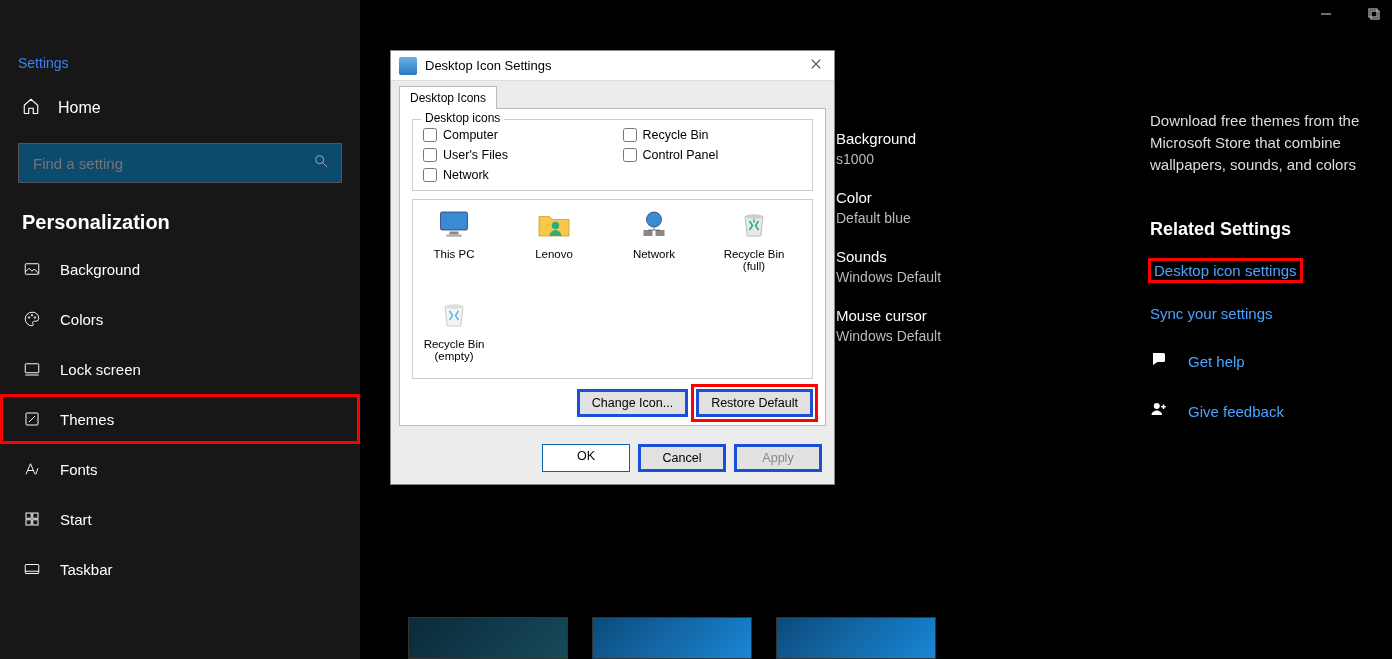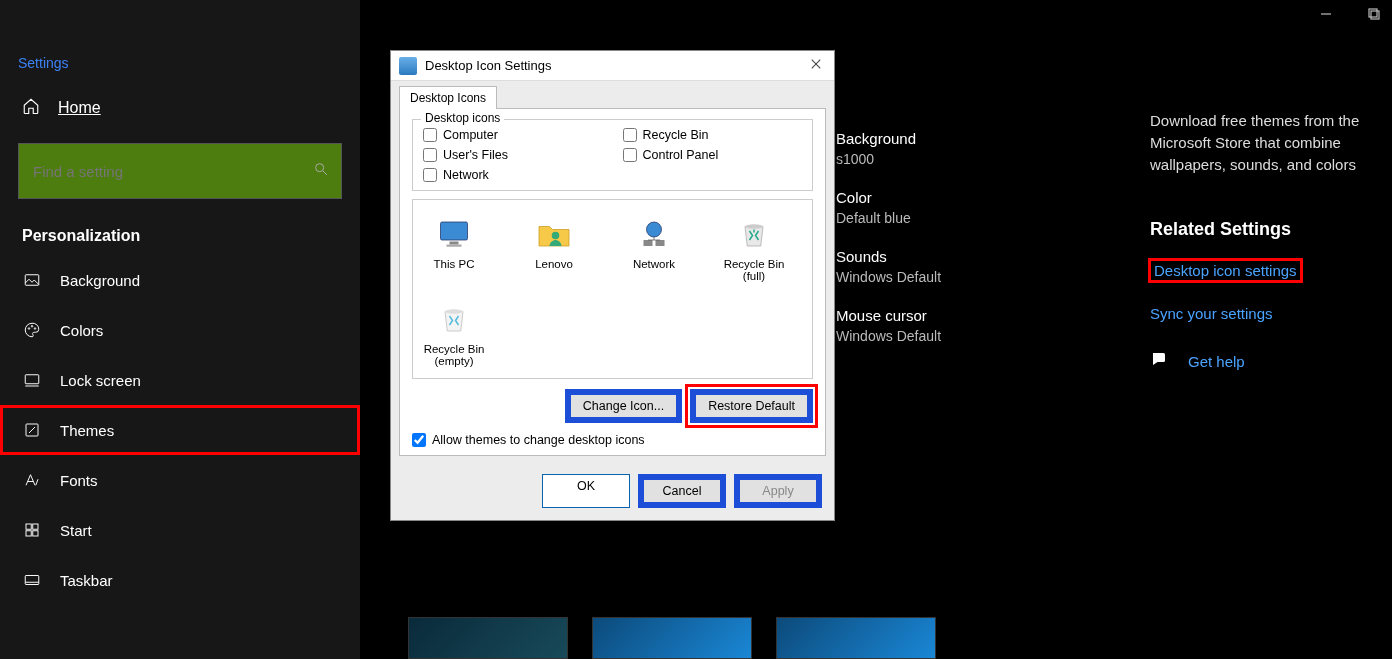--- a/index.html
+++ b/index.html
@@ -2,29 +2,29 @@
 <html><head>
 <meta charset="utf-8">
 <style>
   * { box-sizing: border-box; font-family: "Segoe UI", Tahoma, sans-serif; }
   html, body { margin:0; padding:0; width:1392px; height:659px; overflow:hidden; background:#000; color:#fff; }
   .app { display:flex; width:100%; height:100%; }
 
   
   .sidebar { width:360px; background:#171717; display:flex; flex-direction:column; }
   .win-title { font-size:14px; padding:10px 18px 12px; color:#3b82f6;margin-top:45px; }
-  .home-row { display:flex; align-items:center; gap:18px; padding:14px 22px; cursor:pointer;text-decoration:underline; }
+  .home-row { display:flex; align-items:center; gap:18px; padding:14px 22px; cursor:pointer; }
   .home-row .label { font-size:16px; }
   .home-icon svg { width:18px; height:18px; stroke:#fff; fill:none; stroke-width:1.5; }
 
-  .search-box { margin:10px 18px 0; height:56px; border:1px solid #555; background:#4d7c0f; display:flex; align-items:center; padding:6px 12px; }
+  .search-box { margin:10px 18px 0; height:40px; border:1px solid #555; background:#0c4a6e; display:flex; align-items:center; padding:6px 12px; }
   .search-box input { flex:1; background:transparent; border:none; color:#ccc; font-size:15px; outline:none; }
   .search-box .sicon svg { width:16px; height:16px; stroke:#aaa; fill:none; stroke-width:1.5; }
 
-  .section-head { font-size:16px; font-weight:600; padding:28px 22px 10px; }
+  .section-head { font-size:20px; font-weight:600; padding:28px 22px 10px; }
 
   .nav-item { display:flex; align-items:center; gap:18px; padding:16px 22px; cursor:pointer; }
   .nav-item .ni-icon { width:20px; display:flex; justify-content:center; }
   .nav-item .ni-icon svg { width:18px; height:18px; stroke:#fff; fill:none; stroke-width:1.3; }
   .nav-item .ni-label { font-size:15px; }
   .nav-item.selected-hl { outline:3px solid #ff0000; outline-offset:-3px; }
 
   
   .sysbtns { position:absolute; top:4px; right:8px; display:flex; gap:28px; }
   .sysbtns div { width:20px; height:20px; display:flex; align-items:center; justify-content:center; color:#bbb; cursor:pointer; }
@@ -71,27 +71,27 @@
   .dlg-tab { display:inline-block; background:#fff; border:1px solid #bbb; border-bottom:none; padding:4px 10px; font-size:12px; position:relative; top:1px; }
 
   .dlg-body { background:#fff; margin:0 8px 8px; border:1px solid #bbb; padding:10px 12px 8px; }
 
   .groupbox { border:1px solid #ccc; padding:8px 10px 8px; position:relative; margin-bottom:8px; }
   .groupbox > .glabel { position:absolute; top:-9px; left:8px; background:#fff; padding:0 4px; font-size:12px; }
   .chk-grid { display:grid; grid-template-columns:1fr 1fr; gap:6px 20px; }
   .chk { display:flex; align-items:flex-start; gap:6px; font-size:12.5px; }
   .chk input { width:14px; height:14px; margin:0; }
 
-  .icon-pane { border:1px solid #ccc; padding:14px 6px 4px; display:flex; flex-wrap:wrap; gap:10px 30px; min-height:180px; }
+  .icon-pane { border:1px solid #ccc; padding:4px 6px 4px; display:flex; flex-wrap:wrap; gap:10px 30px; min-height:180px; }
   .dicon-item { width:70px; text-align:center; font-size:11.5px; cursor:pointer; }
   .dicon-item .img { width:40px; height:40px; margin:0 auto 4px; display:flex; align-items:center; justify-content:center; }
   .dicon-item .img svg { width:36px; height:36px; }
 
   .btn-row { display:flex; justify-content:flex-end; gap:8px; margin-top:10px; }
-  .btn { background:#e1e1e1; border:6px solid #1d4ed8; padding:4px 12px; font-size:12.5px; cursor:pointer; min-width:88px; text-align:center; }
+  .btn { background:#e1e1e1; border:3px solid #1d4ed8; padding:4px 12px; font-size:12.5px; cursor:pointer; min-width:88px; text-align:center; }
   .btn.hl { outline:3px solid #ff0000; outline-offset:2px; }
 
   .allow-row { display:flex; align-items:center; gap:6px; margin-top:10px; font-size:12.5px; }
   .allow-row input { width:14px; height:14px; margin:0; }
 
   .dlg-footer { display:flex; justify-content:flex-end; gap:8px; padding:10px 12px 12px; background:#ececec; }
   .dlg-footer .btn.primary { border:1px solid #0a64ad; background:#fff;  }
   .dlg-footer .btn.disabled { color:#888; }
 
 </style>
@@ -326,24 +326,20 @@
                 </div>
               <div>Recycle Bin (empty)</div>
             </div>
           </div>
 
           <div class="btn-row">
             <div class="btn">Change Icon...</div>
             <div class="btn hl">Restore Default</div>
           </div>
 
-          <label class="allow-row">
-            <input type="checkbox" checked="" style="">
-            <span>Allow themes to change desktop icons</span>
-          </label>
         </div>
 
         <div class="dlg-footer">
           <div class="btn primary">OK</div>
           <div class="btn">Cancel</div>
           <div class="btn disabled">Apply</div>
         </div>
       </div>
 
       <div class="thumbs">
@@ -361,16 +357,24 @@
         <span class="link hl">Desktop icon settings</span>
         <span class="link">Sync your settings</span>
       </div>
 
       <div class="support-row">
         <span class="sicon"><svg viewBox="0 0 24 24">
               <path d="M4 4h14a2 2 0 0 1 2 2v8a2 2 0 0 1-2 2H10l-6 4z" fill="#fff"></path>
             </svg></span>
         <span class="lnk">Get help</span>
       </div>
+      <div class="support-row">
+        <span class="sicon"><svg viewBox="0 0 24 24">
+              <circle cx="9" cy="8" r="4" fill="#fff"></circle>
+              <path d="M2 20c0-4 4-6 7-6s7 2 7 6" fill="#fff"></path>
+              <path d="M18 6v6M15 9h6" stroke="#fff" stroke-width="2"></path>
+            </svg></span>
+        <span class="lnk">Give feedback</span>
+      </div>
     </div>
 
   </div>
 </div>
 
 </body></html>

